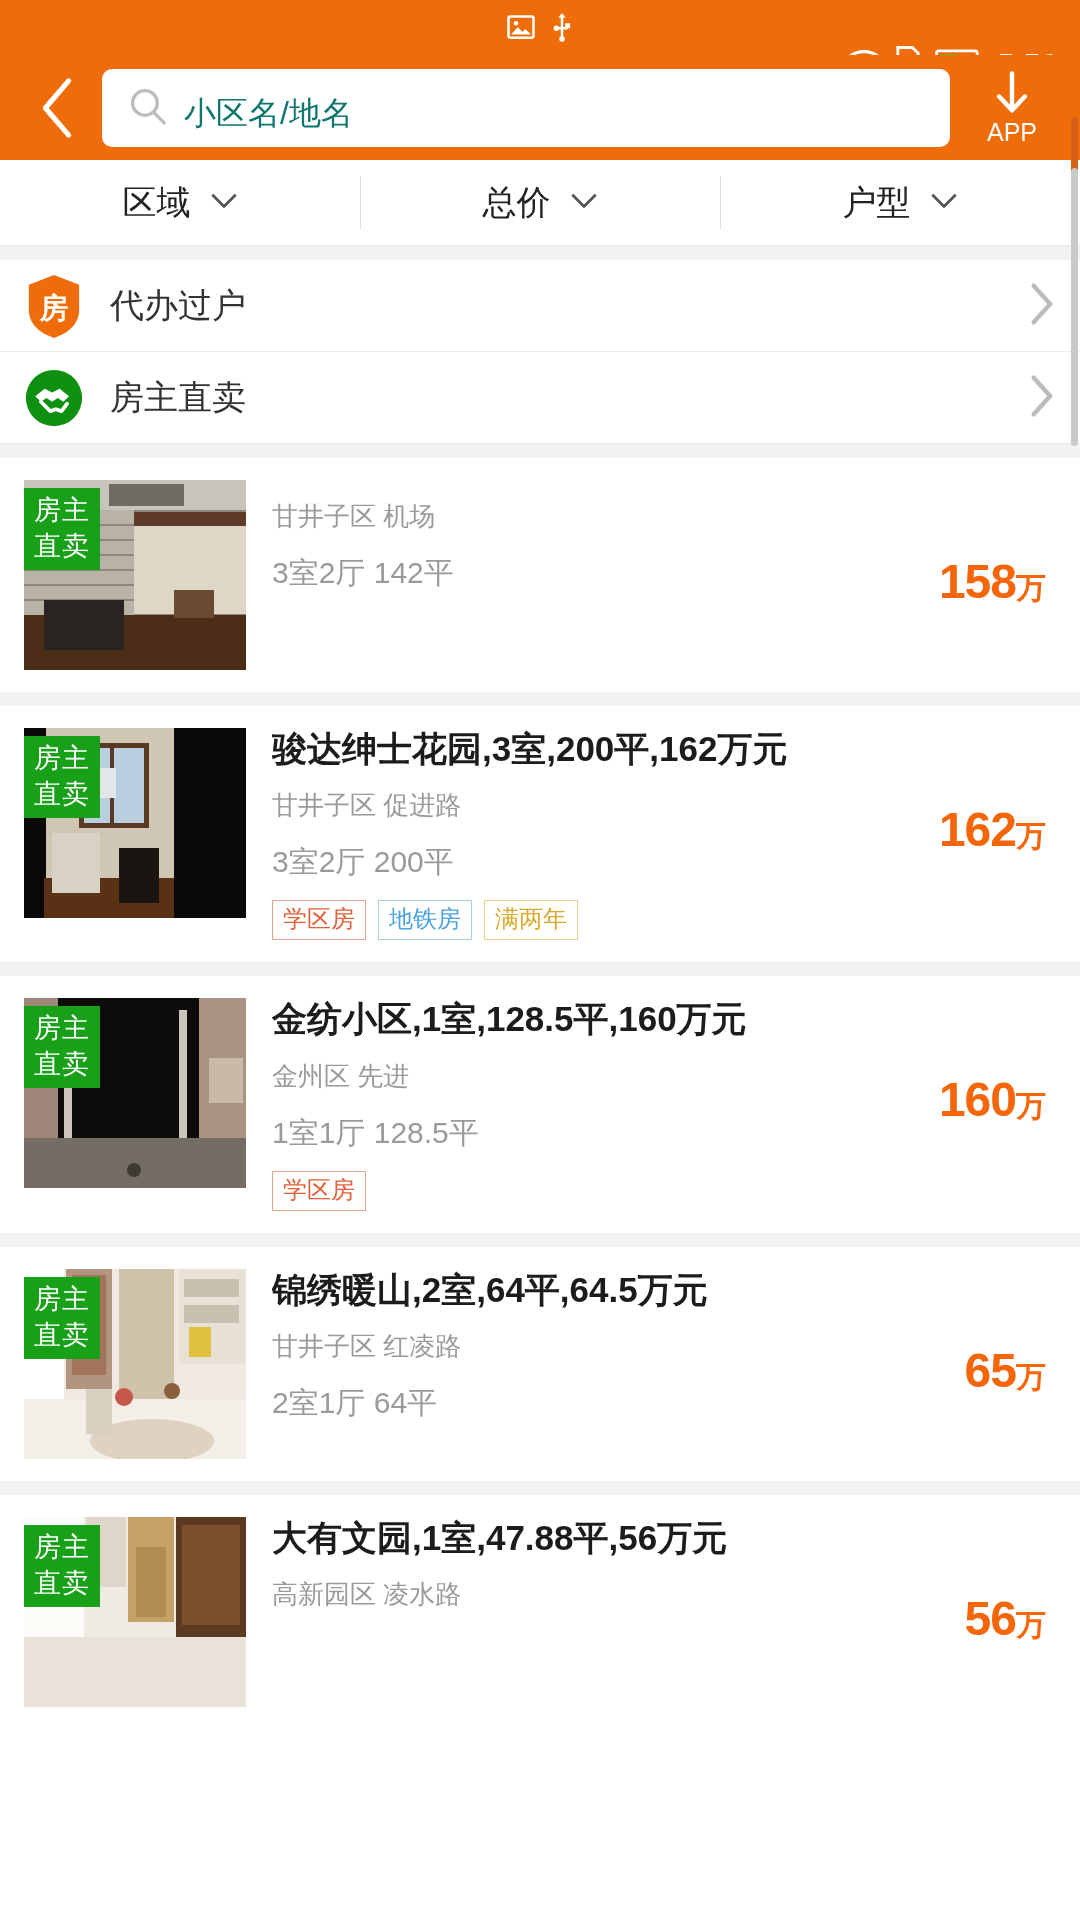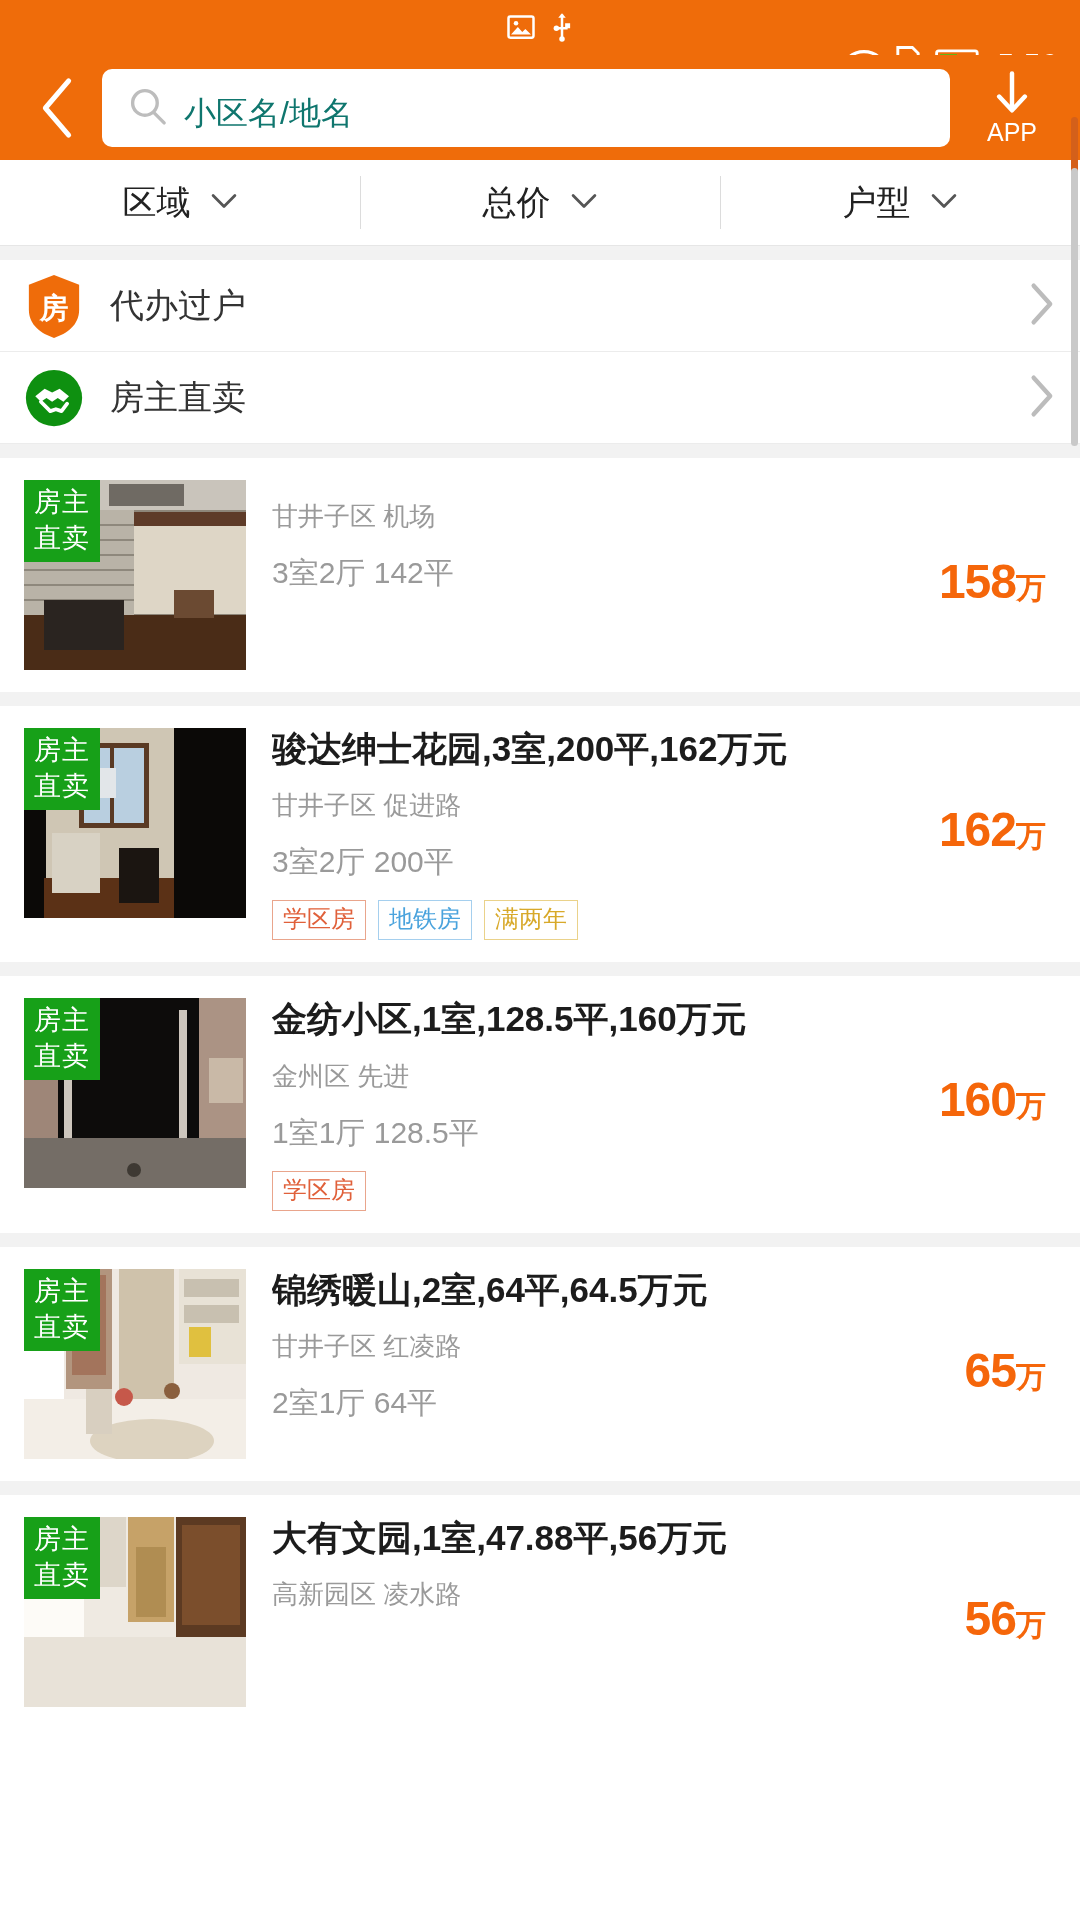--- a/index.html
+++ b/index.html
@@ -95,21 +95,21 @@
   }
   .card + .card{ border-top:14px solid #f2f2f2; }
   .thumb-wrap{
     width:222px; height:190px;
     flex:0 0 auto;
     position:relative;
     overflow:hidden;
   }
   .thumb{ width:100%; height:100%; display:block; }
   .badge{
-    position:absolute; left:0; top:0;
+    position:absolute; left:0; top:8px;
     width:76px;
     background:#17a018;
     color:#fff;
     font-size:27px;
     line-height:36px;
     text-align:center;
     padding:4px 8px 6px;
     letter-spacing:1px;
   }
   .badge i{ display:block; font-style:normal; }

